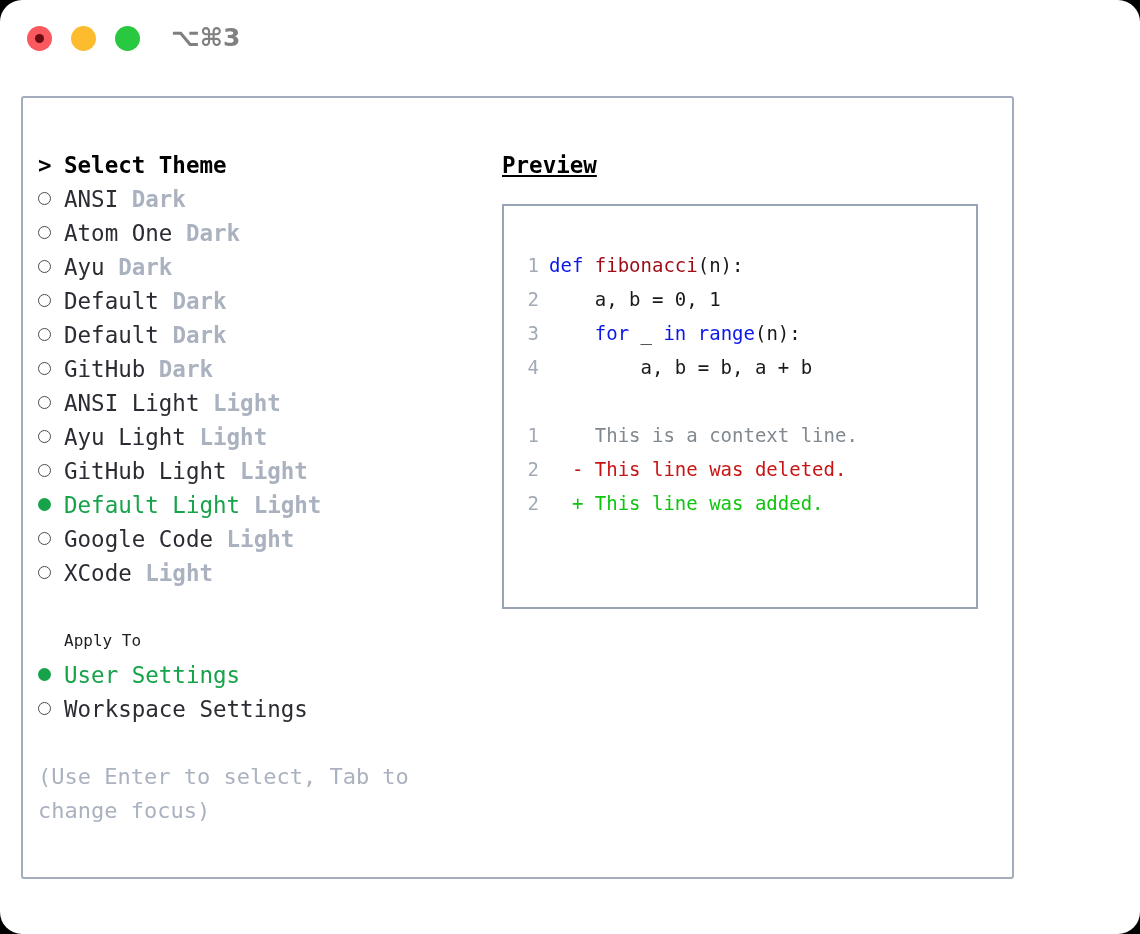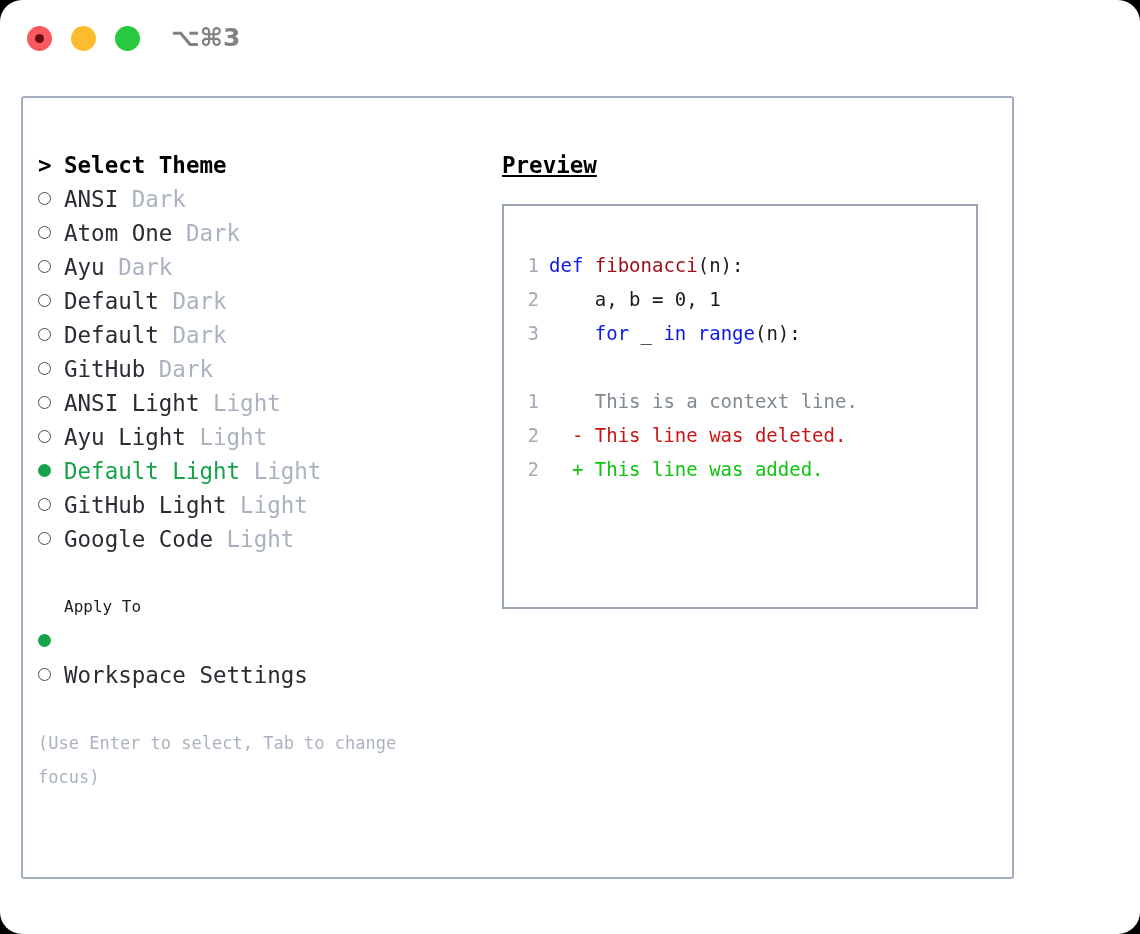--- a/index.html
+++ b/index.html
@@ -112,36 +112,36 @@
     height: 13px;
     border-radius: 50%;
     vertical-align: middle;
     position: relative;
     top: -2px;
   }
   .bullet-filled { background: #16a34a; }
   .bullet-hollow { border: 1.6px solid #4a4a55; box-sizing: border-box; }
 
   .label-sel { color: #16a34a; }
-  .variant  { color: #aab2c0; }
+  .variant  { color: #aab2c0; font-weight: bold; }
 
   .section-title {
     height: 34px;
     line-height: 34px;
     font-size: 16px;
     color: #1d1d22;
     padding-left: 26px;
     white-space: pre;
   }
 
   .spacer-row { height: 34px; }
 
   .hint {
     margin-top: 34px;
-    font-size: 17px;
+    font-size: 22px;
     line-height: 34px;
     color: #aab2c0;
     width: 415px;
     white-space: pre-wrap;
   }
 
   
   .right-col {
     position: absolute;
     left: 479px;
@@ -210,41 +210,43 @@
       <div id="theme-list">
           <div class="row heading-row"><span class="marker">&gt;</span><span>Select Theme</span></div>
           <div class="row"><span class="marker"><span class="bullet-hollow"></span></span><span>ANSI </span><span class="variant">Dark</span></div>
           <div class="row"><span class="marker"><span class="bullet-hollow"></span></span><span>Atom One </span><span class="variant">Dark</span></div>
           <div class="row"><span class="marker"><span class="bullet-hollow"></span></span><span>Ayu </span><span class="variant">Dark</span></div>
           <div class="row"><span class="marker"><span class="bullet-hollow"></span></span><span>Default </span><span class="variant">Dark</span></div>
           <div class="row"><span class="marker"><span class="bullet-hollow"></span></span><span>Default </span><span class="variant">Dark</span></div>
           <div class="row"><span class="marker"><span class="bullet-hollow"></span></span><span>GitHub </span><span class="variant">Dark</span></div>
           <div class="row"><span class="marker"><span class="bullet-hollow"></span></span><span>ANSI Light </span><span class="variant">Light</span></div>
           <div class="row"><span class="marker"><span class="bullet-hollow"></span></span><span>Ayu Light </span><span class="variant">Light</span></div>
+          <div class="row"><span class="marker"><span class="bullet-hollow"></span></span><span>GitHub Light </span><span class="variant">Light</span></div>
           <div class="row"><span class="marker"><span class="bullet-filled"></span></span><span class="label-sel">Default Light </span><span class="variant">Light</span></div>
-          <div class="row"><span class="marker"><span class="bullet-hollow"></span></span><span>GitHub Light </span><span class="variant">Light</span></div>
           <div class="row"><span class="marker"><span class="bullet-hollow"></span></span><span>Google Code </span><span class="variant">Light</span></div>
+          <div class="row"><span class="marker"><span class="bullet-hollow"></span></span><span>XCode </span><span class="variant">Light</span></div>
         </div>
       <div class="spacer-row"></div>
       <div class="section-title">Apply To</div>
       <div id="apply-list">
-          <div class="row"><span class="marker"><span class="bullet-filled"></span></span></div>
+          <div class="row"><span class="marker"><span class="bullet-filled"></span></span><span class="label-sel">User Settings</span></div>
           <div class="row"><span class="marker"><span class="bullet-hollow"></span></span><span>Workspace Settings</span></div>
         </div>
       <div class="hint">(Use Enter to select, Tab to change focus)</div>
     </div>
 
     <div class="right-col">
       <div class="preview-title">Preview</div>
       <div class="preview-box">
         <div class="code-area">
           <div id="code-lines">
               <div class="code-line"><span class="lineno">1</span><span class="kw">def</span><span class="plain"> </span><span class="fn">fibonacci</span><span class="plain">(n):</span></div>
               <div class="code-line"><span class="lineno">2</span><span class="plain">    a, b = 0, 1</span></div>
               <div class="code-line"><span class="lineno">3</span><span class="plain">    </span><span class="kw">for</span><span class="plain"> _ </span><span class="kw">in</span><span class="plain"> </span><span class="kw">range</span><span class="plain">(n):</span></div>
+              <div class="code-line"><span class="lineno">4</span><span class="plain">        a, b = b, a + b</span></div>
             </div>
           <div class="diff-gap"></div>
           <div id="diff-lines">
               <div class="code-line"><span class="lineno">1</span><span class="ctx">    This is a context line.</span></div>
               <div class="code-line"><span class="lineno">2</span><span class="del">  - This line was deleted.</span></div>
               <div class="code-line"><span class="lineno">2</span><span class="add">  + This line was added.</span></div>
             </div>
         </div>
       </div>
     </div>

